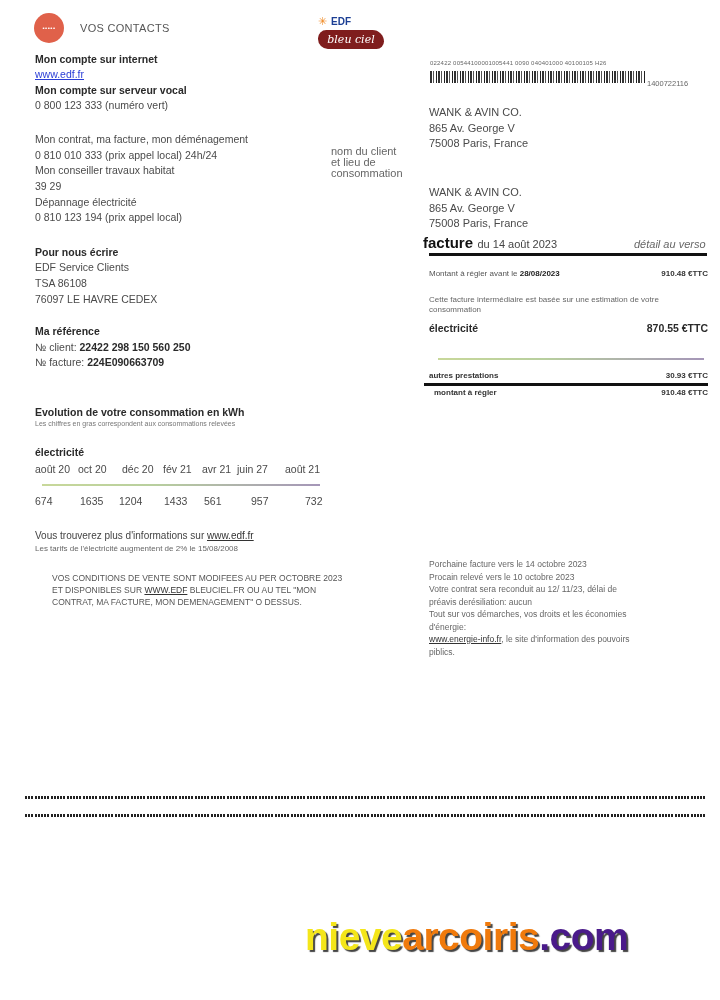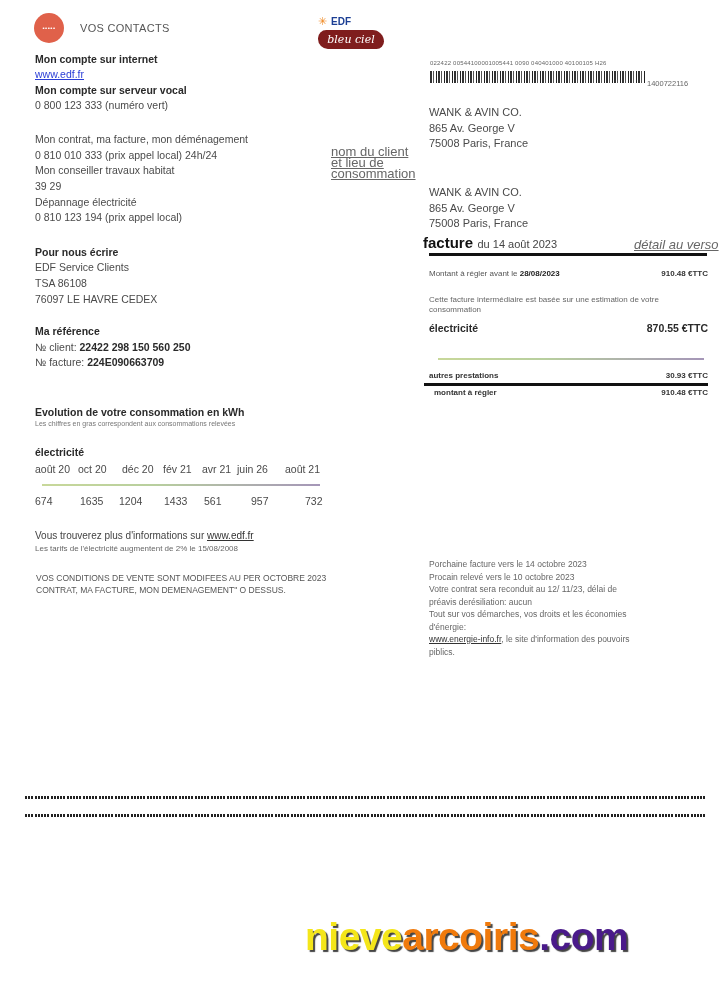--- a/index.html
+++ b/index.html
@@ -3,21 +3,21 @@
   <meta charset="utf-8">
   <style>
     html, body { margin: 0; padding: 0; background: #ffffff; }
     body {
       width: 720px; height: 1000px; position: relative; overflow: hidden;
       font-family: "Liberation Sans", sans-serif; color: #3a3a3a;
     }
     .abs { position: absolute; }
     .t { font-size: 10.5px; line-height: 15.5px; color: #4a4a4a; white-space: nowrap; }
     .b { font-weight: bold; color: #2a2a2a; }
-    .small { font-size: 13px; line-height: 11px; color: #666; text-decoration: underline; }
+    .small { font-size: 11px; line-height: 11px; color: #666; }
     .link { color: #2a3ed6; text-decoration: underline; }
     .ulink { color: #333; text-decoration: underline; }
 
     
     #contacts-logo {
       left: 34px; top: 13px; width: 30px; height: 30px; border-radius: 50%;
       background: #e0614a; display: flex; align-items: center; justify-content: center;
       color: #fff; font-size: 6px; font-weight: bold; letter-spacing: 0.5px;
     }
     #contacts-title { left: 80px; top: 22px; font-size: 11px; color: #555; letter-spacing: 0.3px; }
@@ -141,40 +141,41 @@
 <div class="abs t b" style="left:35px;top:405px;">Evolution de votre consommation en kWh</div>
 <div class="abs" style="left:35px;top:420px;font-size:7px;color:#777;white-space:nowrap;">Les chiffres en gras correspondent aux consommations relevées</div>
 <div class="abs t b" style="left:35px;top:445px;">électricité</div>
 
 <div class="abs t" style="left:35px;top:462px;">
   <span style="position:absolute;left:0px;">août 20</span>
   <span style="position:absolute;left:43px;">oct 20</span>
   <span style="position:absolute;left:87px;">déc 20</span>
   <span style="position:absolute;left:128px;">fév 21</span>
   <span style="position:absolute;left:167px;">avr 21</span>
-  <span style="position:absolute;left:202px;">juin 26</span>
+  <span style="position:absolute;left:202px;">juin 27</span>
   <span style="position:absolute;left:250px;">août 21</span>
 </div>
 <div class="grad" style="left:42px;top:484px;width:278px;"></div>
 <div class="abs t" style="left:35px;top:494px;">
   <span style="position:absolute;left:0px;">674</span>
   <span style="position:absolute;left:45px;">1635</span>
   <span style="position:absolute;left:84px;">1204</span>
   <span style="position:absolute;left:129px;">1433</span>
   <span style="position:absolute;left:169px;">561</span>
   <span style="position:absolute;left:216px;">957</span>
   <span style="position:absolute;left:270px;">732</span>
 </div>
 
 <div class="abs" style="left:35px;top:544px;font-size:8px;color:#666;white-space:nowrap;">Les tarifs de l'électricité augmentent de 2% le 15/08/2008</div>
 <div class="abs" style="left:35px;top:530px;font-size:10px;color:#444;white-space:nowrap;">
   <span>Vous trouverez plus d'informations sur </span><span class="ulink">www.edf.fr</span>
 </div>
-<div class="abs" style="left:36px;top:572px;font-size:8.5px;line-height:12px;color:#555;white-space:nowrap;">
+<div class="abs" style="left:52px;top:572px;font-size:8.5px;line-height:12px;color:#555;white-space:nowrap;">
   <div>VOS CONDITIONS DE VENTE SONT MODIFEES AU PER OCTOBRE 2023</div>
+  <div><span>ET DISPONIBLES SUR </span><span class="ulink">WWW.EDF</span><span> BLEUCIEL.FR OU AU TEL "MON</span></div>
   <div>CONTRAT, MA FACTURE, MON DEMENAGEMENT" O DESSUS.</div>
 </div>
 <div class="abs" style="left:35px;top:630px;font-size:8px;line-height:12px;color:#666;white-space:nowrap;">
 </div>
 
 <div class="abs" style="left:429px;top:558px;font-size:8.5px;line-height:12.5px;color:#666;white-space:nowrap;">
   <div>Porchaine facture  vers le 14 octobre 2023</div>
   <div>Procain relevé vers le  10 octobre 2023</div>
   <div>Votre contrat sera reconduit au 12/ 11/23, délai de</div>
   <div>préavis derésiliation: aucun</div>

